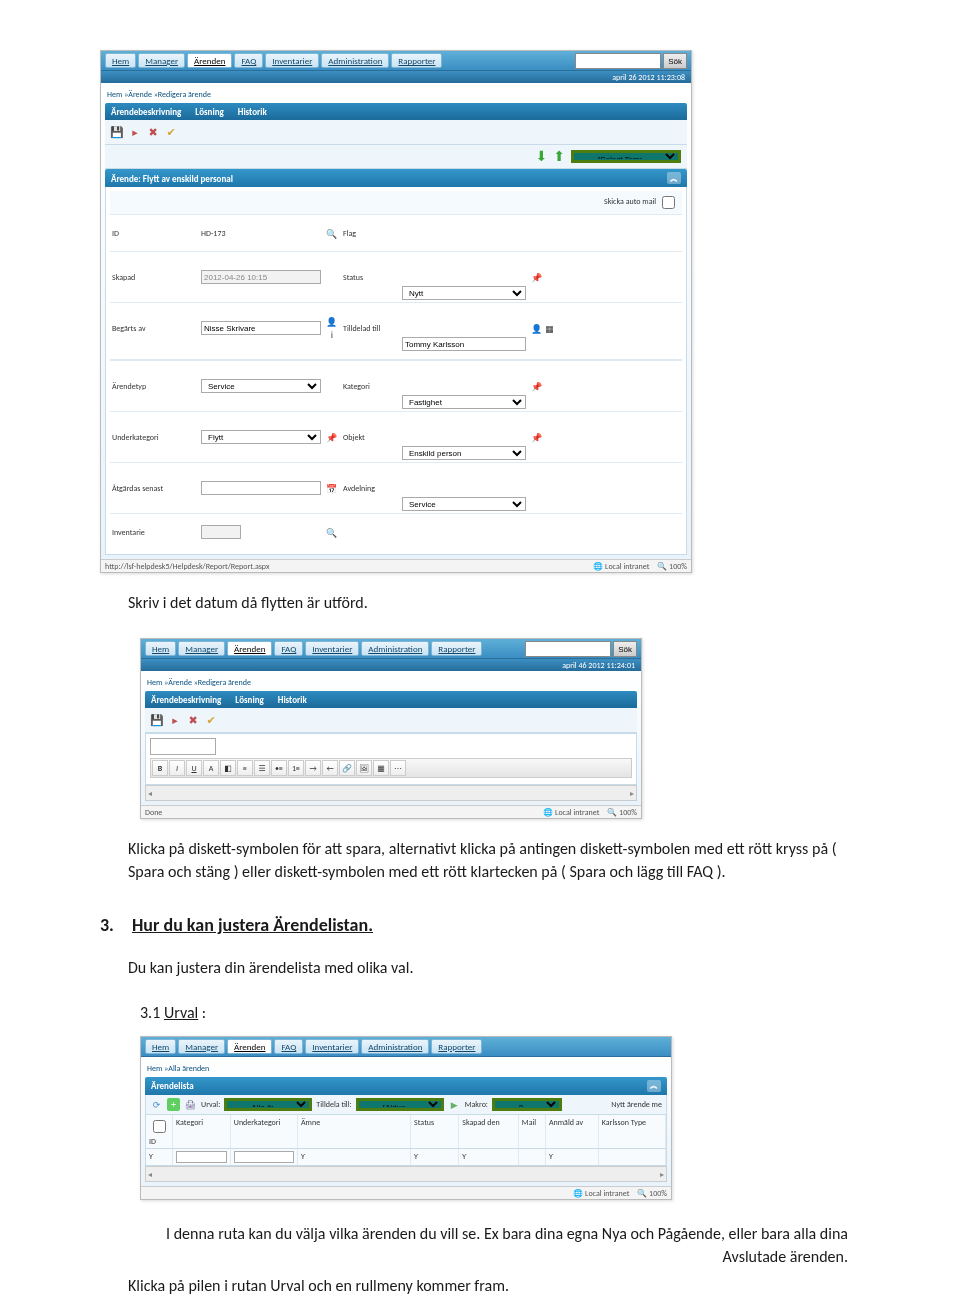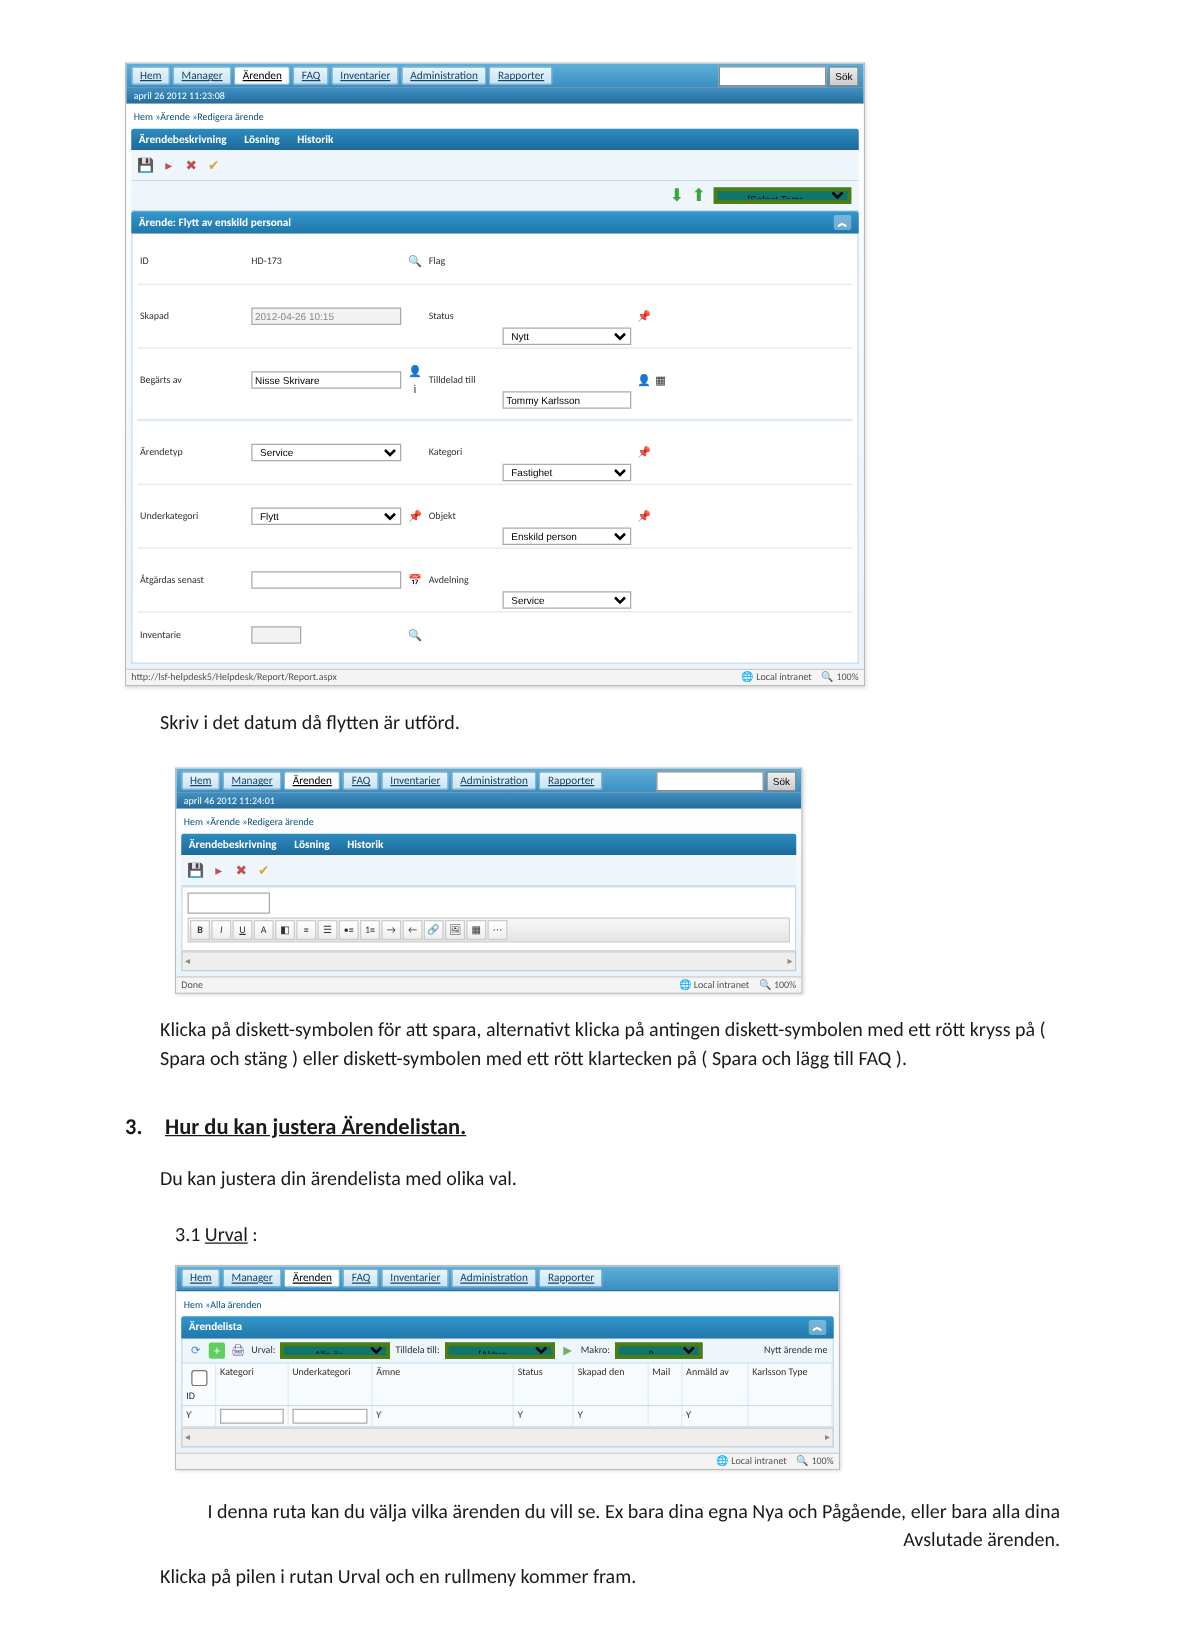--- a/index.html
+++ b/index.html
@@ -61,20 +61,21 @@
   }
   .top-search button {
     font-size: 8px;
     background: linear-gradient(#eee,#ccc);
     border: 1px solid #888;
     padding: 0 4px;
   }
   .datebar {
     background: linear-gradient(#3d8fc3,#256c9a);
     color: #fff;
+    text-align: right;
     font-size: 8px;
     padding: 1px 6px;
   }
   .ss-body {
     background: linear-gradient(#fff,#e8f3fb);
     padding: 4px;
   }
   .breadcrumb {
     font-size: 8px;
     color: #0a4f7d;
@@ -160,21 +161,21 @@
     border-top: 1px solid #e0eaf2;
     padding: 2px 2px;
     font-size: 8px;
     gap: 4px;
   }
   .form-row:first-child { border-top: 0; }
   .fc1 { width: 85px; color: #333; }
   .fc2 { width: 120px; }
   .fc-icon { width: 14px; text-align: center; }
   .fc3 { width: 55px; color: #333; }
-  .fc4 { width: 103px; margin-top: 32px; }
+  .fc4 { width: 124px; margin-top: 32px; }
   .fc-icon2 { width: 30px; text-align: left; }
   .form-row .sel, .form-row input[type=text] {
     width: 100%;
     box-sizing: border-box;
     height: 14px;
     border: 1px solid #aaa;
     font-size: 8px;
     padding: 0 2px;
     background: #fff;
   }
@@ -343,20 +344,24 @@
       <span class="green-arrow">⬆</span>
       <select class="sel" style="width:110px">
         <option>[Select Template]</option>
       </select>
     </div>
     <div class="panel-hdr sub">
       <span>Ärende: Flytt av enskild personal</span>
       <span class="chev">︽</span>
     </div>
     <div class="panel-content">
+      <div class="autorow">
+        <span>Skicka auto mail</span>
+        <input type="checkbox" style="">
+      </div>
 
       <div class="form-row">
         <div class="fc1">ID</div>
         <div class="fc2">HD-173</div>
         <div class="fc-icon"><span class="icon-sm i-mag">🔍</span></div>
         <div class="fc3">Flag</div>
         <div class="fc4"></div>
         <div class="fc-icon2"></div>
       </div>
       <div class="form-row">

